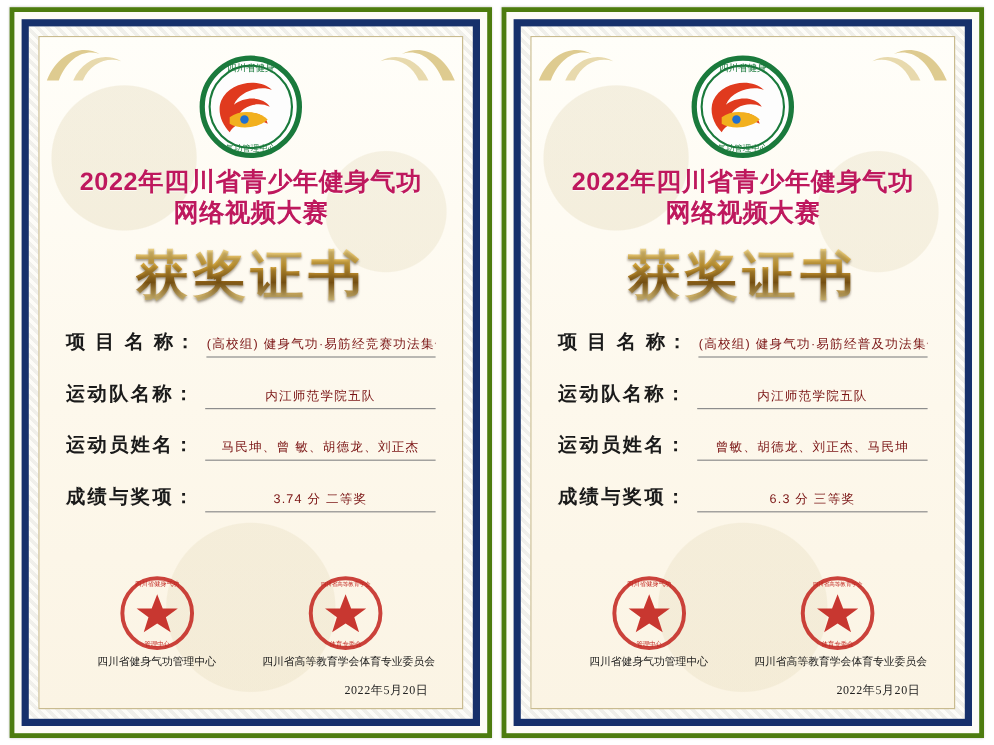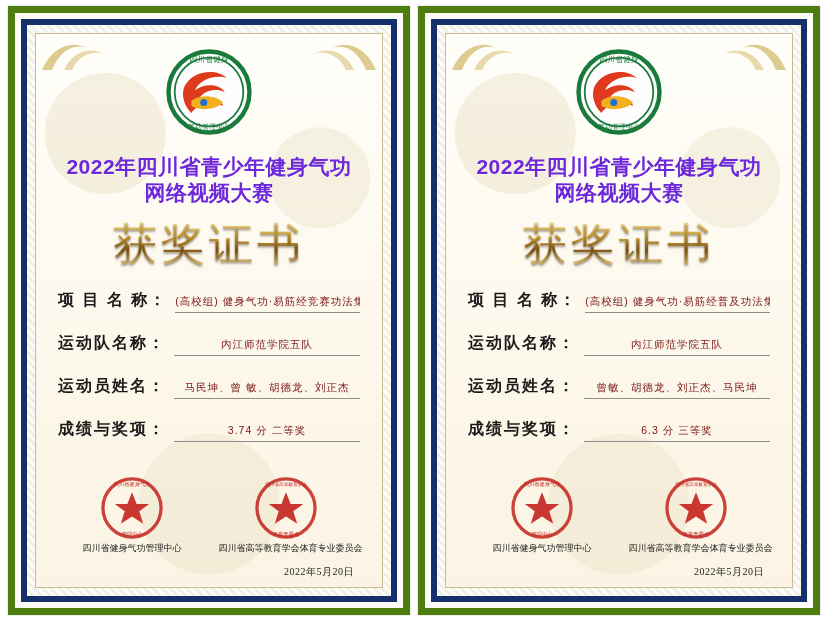--- a/index.html
+++ b/index.html
@@ -19,21 +19,21 @@
     display: flex;
     gap: 8px;
     padding: 6px 8px;
     box-sizing: border-box;
     background: #ffffff;
   }
   .cert {
     position: relative;
     flex: 1 1 0;
     background: #fdfcf7;
-    border: 7px solid #4d7c0f;
+    border: 4px solid #4d7c0f;
     box-sizing: border-box;
     overflow: hidden;
     box-shadow: 0 0 2px rgba(0,0,0,0.25);
   }
   
   .cert:before {
     content: "";
     position: absolute;
     left: 6px; right: 6px; top: 6px; bottom: 6px;
     border: 6px solid #16306b;
@@ -78,34 +78,34 @@
     align-items: center;
     padding: 10px 22px 8px 22px;
     box-sizing: border-box;
   }
   .logo {
     width: 88px; height: 88px;
     margin-top: 4px;
     flex: none;
   }
   .title {
-    margin-top: 18px;
+    margin-top: 6px;
     text-align: center;
-    color: #6d28d9;
+    color: #be185d;
     font-weight: bold;
     font-size: 21px;
     line-height: 1.22;
     letter-spacing: 0.5px;
     text-shadow: 0 1px 0 rgba(255,255,255,0.7);
   }
   .title .l2 { display:block; }
   .award-word {
     margin-top: 10px;
     font-size: 44px;
-    font-weight: normal;
+    font-weight: bold;
     letter-spacing: 4px;
     background: linear-gradient(180deg,#f6e8b0 0%,#d9a93c 35%,#8c5f16 60%,#e9cf82 85%,#b07f25 100%);
     -webkit-background-clip: text;
     background-clip: text;
     color: transparent;
     -webkit-text-fill-color: transparent;
     text-shadow: 0 2px 2px rgba(0,0,0,0.18);
     filter: drop-shadow(0 1px 1px rgba(80,50,0,.35));
   }
   .fields {

